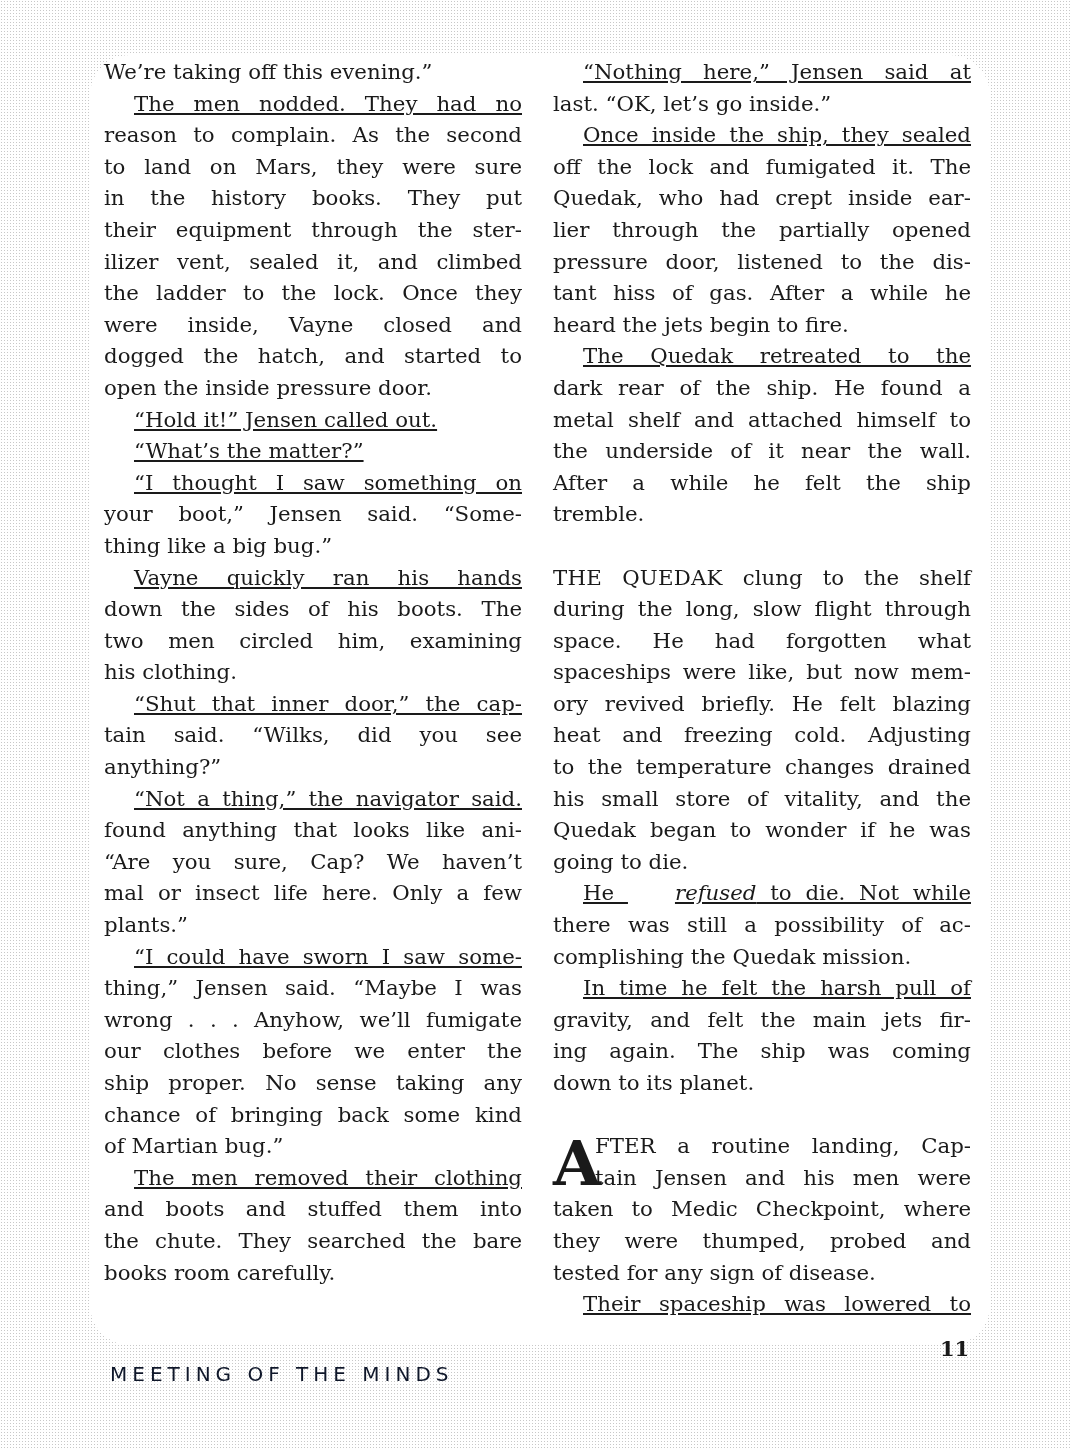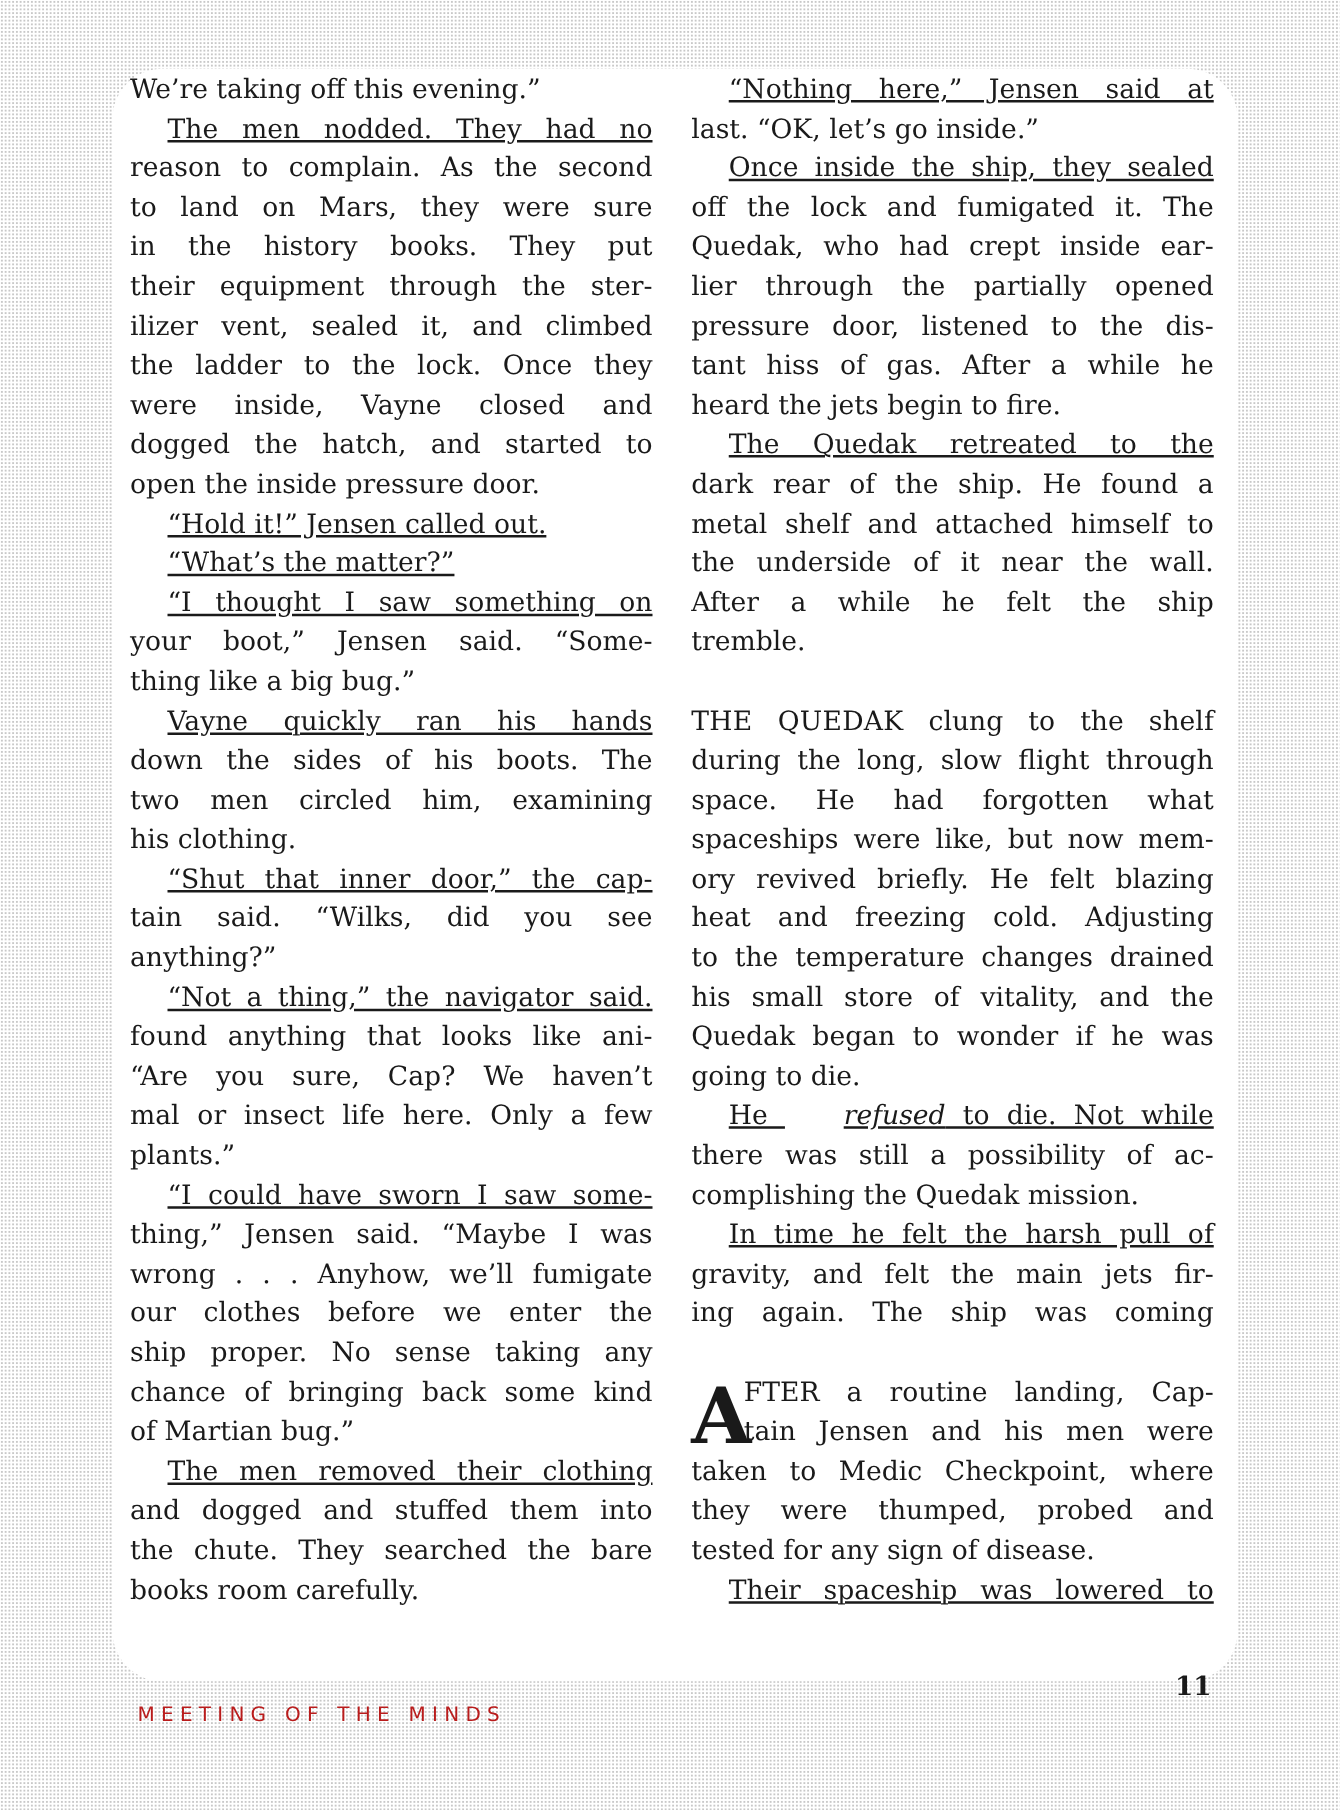--- a/index.html
+++ b/index.html
@@ -28,21 +28,21 @@
   .smallcaps { letter-spacing: 0.2px; }
   .dropcap-wrap { position: relative; }
   .dropcap {
     position: absolute; left: 0; top: 6px; font-size: 62px; line-height: 56px;
     font-weight: bold;
   }
   .dc-line { padding-left: 42px; }
   .footer-title {
     position: absolute; left: 110px; top: 1362px;
     font-family: "DejaVu Sans", "Liberation Sans", sans-serif;
-    font-size: 16px; letter-spacing: 5px; color: #b91c1c;
+    font-size: 20px; letter-spacing: 5px; color: #0f172a;
   }
   .footer-page {
     position: absolute; left: 940px; top: 1336px;
     font-family: "DejaVu Serif", serif; font-weight: bold; font-size: 21px;
   }
   em { font-style: italic; margin-left: 47px; }
 </style>
 </head>
 <body>
 
@@ -78,21 +78,21 @@
     <span class="line">mal or insect life here. Only a few</span>
     <span class="line last">plants.”</span>
     <span class="line indent">“I could have sworn I saw some-</span>
     <span class="line">thing,” Jensen said. “Maybe I was</span>
     <span class="line">wrong . . . Anyhow, we’ll fumigate</span>
     <span class="line">our clothes before we enter the</span>
     <span class="line">ship proper. No sense taking any</span>
     <span class="line">chance of bringing back some kind</span>
     <span class="line last">of Martian bug.”</span>
     <span class="line indent">The men removed their clothing</span>
-    <span class="line">and dogged and stuffed them into</span>
+    <span class="line">and boots and stuffed them into</span>
     <span class="line">the chute. They searched the bare</span>
     <span class="line last">books room carefully.</span>
   </div>
 
 <div class="column col-right">
   <div id="rc-a">
       <span class="line indent">“Nothing here,” Jensen said at</span>
       <span class="line last">last. “OK, let’s go inside.”</span>
       <span class="line indent">Once inside the ship, they sealed</span>
       <span class="line">off the lock and fumigated it. The</span>
@@ -121,20 +121,21 @@
       <span class="line">Quedak began to wonder if he was</span>
       <span class="line last">going to die.</span>
     </div>
   <span class="line indent"><span>He </span><em>refused</em><span> to die. Not while</span></span>
   <div id="rc-c">
       <span class="line">there was still a possibility of ac-</span>
       <span class="line last">complishing the Quedak mission.</span>
       <span class="line indent">In time he felt the harsh pull of</span>
       <span class="line">gravity, and felt the main jets fir-</span>
       <span class="line">ing again. The ship was coming</span>
+      <span class="line last">down to its planet.</span>
     </div>
   <span class="gap"></span>
   <div class="dropcap-wrap">
     <span class="dropcap">A</span>
     <span class="line dc-line">FTER a routine landing, Cap-</span>
     <span class="line dc-line">tain Jensen and his men were</span>
   </div>
   <div id="rc-d">
       <span class="line">taken to Medic Checkpoint, where</span>
       <span class="line">they were thumped, probed and</span>

